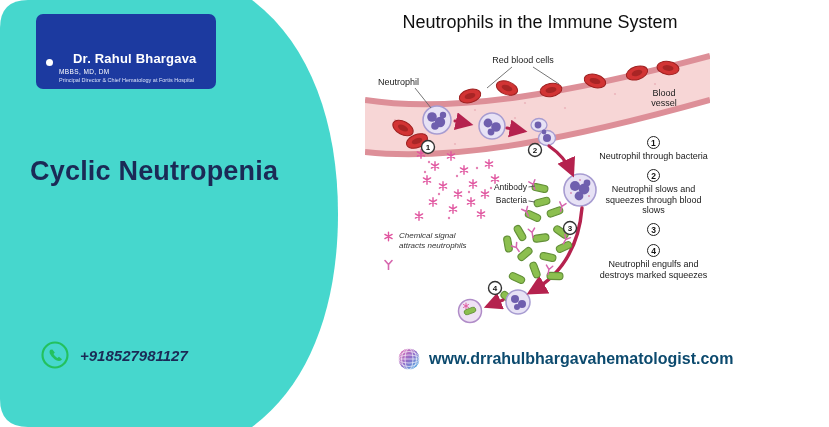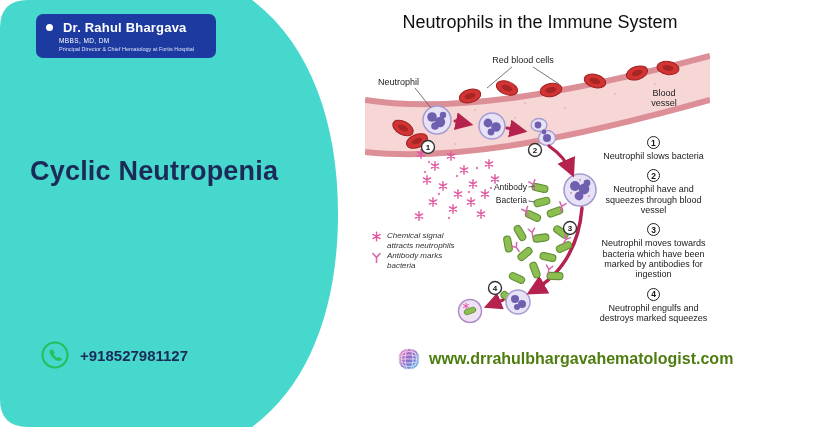--- a/index.html
+++ b/index.html
@@ -2,45 +2,45 @@
 <html><head>
 <meta charset="utf-8">
 <style>
   * { margin:0; padding:0; box-sizing:border-box; }
   body { width:829px; height:427px; background:#ffffff; font-family:"Liberation Sans", sans-serif; overflow:hidden; }
   .page { position:relative; width:829px; height:427px; background:#fff; }
 
   
   .blob-svg { position:absolute; left:0; top:0; }
   .badge { position:absolute; left:36px; top:14px; background:#1c3aa0; border-radius:7px; padding:6px 12px 6px 10px; color:#fff; min-width:180px; }
-  .badge-row { display:flex; align-items:center; gap:10px; }
+  .badge-row { display:flex; align-items:flex-end; gap:20px;margin-top:31px; }
   .badge-dot { width:7px; height:7px; background:#fff; border-radius:50%; flex:0 0 auto; }
   .badge-name { font-size:13px; font-weight:700; letter-spacing:.2px; }
   .badge-degrees { font-size:6.5px; margin-top:2px; margin-left:13px; letter-spacing:.4px; }
   .badge-sub { font-size:5.5px; margin-top:1.5px; margin-left:13px; color:#d9e0f8; }
   .main-title { position:absolute; left:30px; top:156px; font-size:27px; font-weight:800; color:#1b2a56; letter-spacing:.2px; }
   .phone-row { position:absolute; left:40px; top:340px; display:flex; align-items:center; gap:10px; }
-  .phone-num { font-size:15px; font-weight:600; color:#1b2a56; }
+  .phone-num { font-size:15px; font-weight:600; color:#1b2a56;font-style:italic; }
 
   
   .fig-title { position:absolute; left:370px; top:12px; width:340px; text-align:center; font-size:18px; font-weight:400; color:#0f0f0f; }
   .illus-wrap { position:absolute; left:365px; top:48px; width:345px; height:300px; }
   svg text { font-family:"Liberation Sans", sans-serif; }
 
-  .legend { position:absolute; left:6px; top:183px; width:94px; display:flex; flex-direction:column; }
+  .legend { position:absolute; left:18px; top:183px; width:94px; display:flex; flex-direction:column; gap:7px; }
   .legend-row { display:flex; gap:5px; align-items:flex-start; }
   .legend-text { font-size:8px; font-style:italic; color:#333; line-height:1.25; width:78px; }
 
   .steps { position:absolute; left:232px; top:88px; width:113px; display:flex; flex-direction:column; gap:8px; align-items:center; }
   .step { display:flex; flex-direction:column; align-items:center; gap:2px; }
   .step-num { width:13px; height:13px; border:1.4px solid #222; border-radius:50%; display:flex; align-items:center; justify-content:center; font-size:8.5px; font-weight:700; color:#111; background:#fff; }
   .step-text { font-size:9px; line-height:1.15; text-align:center; color:#1a1a1a; }
 
   .site-row { position:absolute; left:398px; top:348px; display:flex; align-items:center; gap:9px; }
-  .site-text { font-size:16px; font-weight:700; color:#4d7c0f; }
+  .site-text { font-size:16px; font-weight:700; color:#0c4a6e; }
 </style>
 </head>
 <body>
 
 <div class="page">
 
   <svg class="blob-svg" width="360" height="427" viewBox="0 0 360 427">
     <path d="M 28 0 L 252 0 C 310 44 338 122 338 214 C 338 306 310 384 252 427 L 28 427 Q 0 427 0 399 L 0 28 Q 0 0 28 0 Z" fill="#46d7cd"></path>
   </svg>
 
@@ -279,37 +279,35 @@
       <div class="legend-row">
         <svg width="11" height="11" viewBox="-5.5 -5.5 11 11">
           <path d="M0 -4.2 L0 4.2 M-3.6 -2.1 L3.6 2.1 M-3.6 2.1 L3.6 -2.1" stroke="#e0559f" stroke-width="1.4" fill="none" stroke-linecap="round"></path>
         </svg>
         <div class="legend-text">Chemical signal attracts neutrophils</div>
       </div>
       <div class="legend-row">
         <svg width="11" height="12" viewBox="-5.5 -6 11 12">
           <path d="M0 5.5 L0 0.5 M0 0.5 L-3.5 -3.5 M0 0.5 L3.5 -3.5" stroke="#d667ae" stroke-width="1.6" fill="none" stroke-linecap="round"></path>
         </svg>
-        <div class="legend-text">Antibody marks bacteria</div>
       </div>
     </div>
 
     
     <div class="steps">
       <div class="step">
         <div class="step-num">1</div>
-        <div class="step-text">Neutrophil slows bacteria</div>
+        <div class="step-text">Neutrophil through bacteria</div>
       </div>
       <div class="step">
         <div class="step-num">2</div>
-        <div class="step-text">Neutrophil have and squeezes through blood vessel</div>
+        <div class="step-text">Neutrophil slows and squeezes through blood slows</div>
       </div>
       <div class="step">
         <div class="step-num">3</div>
-        <div class="step-text">Neutrophil moves towards bacteria which have been marked by antibodies for ingestion</div>
       </div>
       <div class="step">
         <div class="step-num">4</div>
         <div class="step-text">Neutrophil engulfs and destroys marked squeezes</div>
       </div>
     </div>
   </div>
 
   <div class="site-row">
     <svg width="22" height="22" viewBox="0 0 22 22">

